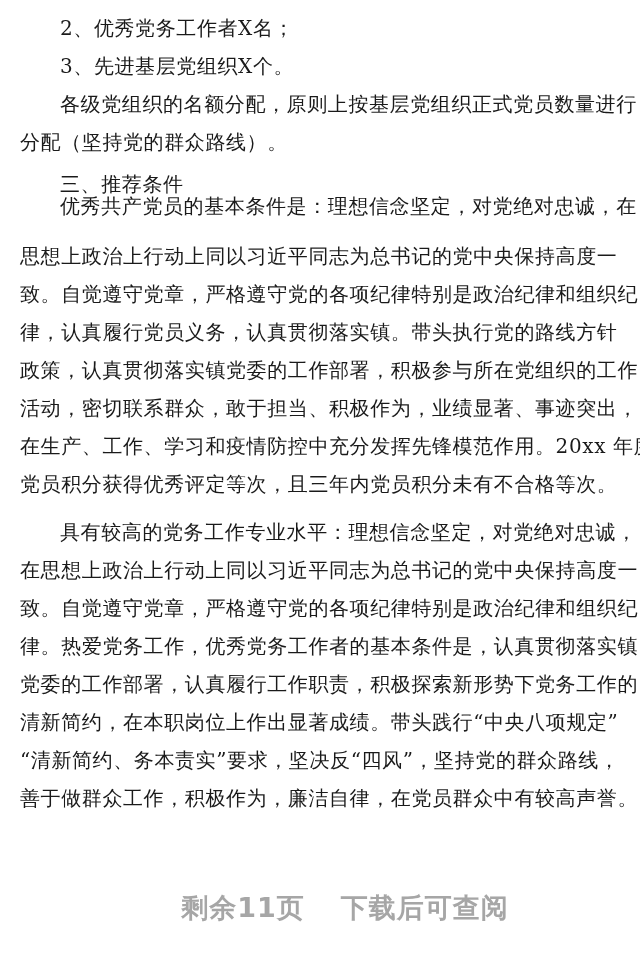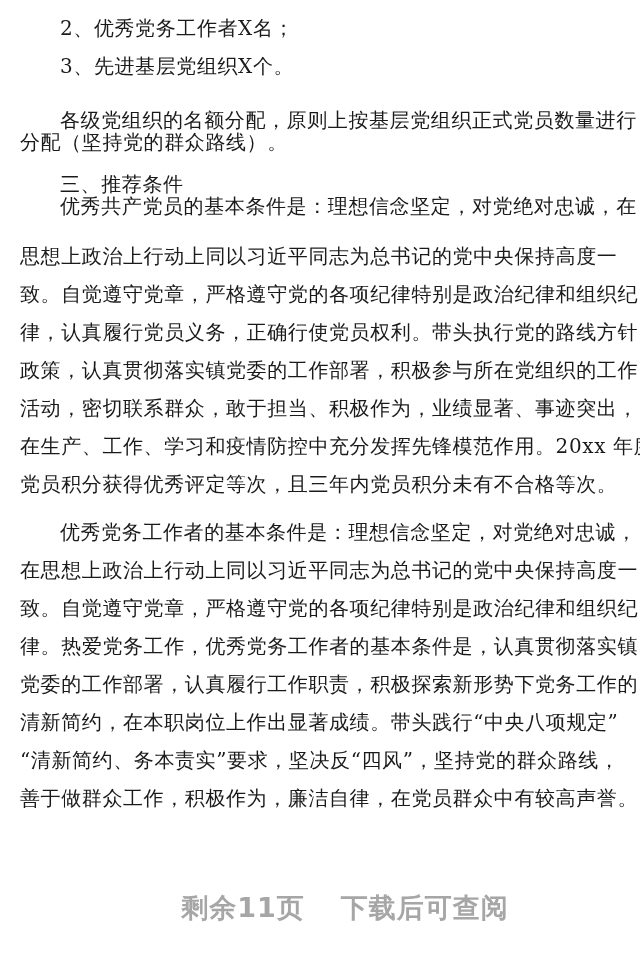--- a/index.html
+++ b/index.html
@@ -53,32 +53,32 @@
     .footer-banner .gap {
       width: 36px;
     }
   </style>
 </head>
 <body>
 
 <div class="page">
   <div class="line indent" style="top:16px">2、优秀党务工作者X名；</div>
   <div class="line indent" style="top:54px">3、先进基层党组织X个。</div>
-  <div class="line indent" style="top:108px">各级党组织的名额分配，原则上按基层党组织正式党员数量进行</div>
+  <div class="line indent" style="top:92px">各级党组织的名额分配，原则上按基层党组织正式党员数量进行</div>
   <div class="line" style="top:130px">分配（坚持党的群众路线）。</div>
   <div class="line indent" style="top:172px">三、推荐条件</div>
   <div class="line indent" style="top:194px">优秀共产党员的基本条件是：理想信念坚定，对党绝对忠诚，在</div>
   <div class="line" style="top:244px">思想上政治上行动上同以习近平同志为总书记的党中央保持高度一</div>
   <div class="line" style="top:282px">致。自觉遵守党章，严格遵守党的各项纪律特别是政治纪律和组织纪</div>
-  <div class="line" style="top:320px">律，认真履行党员义务，正确行使党员权利。带头执行党的路线方针</div>
+  <div class="line" style="top:320px">律，认真履行党员义务，认真贯彻落实镇。带头执行党的路线方针</div>
   <div class="line" style="top:358px">政策，认真贯彻落实镇党委的工作部署，积极参与所在党组织的工作、</div>
   <div class="line" style="top:396px">活动，密切联系群众，敢于担当、积极作为，业绩显著、事迹突出，</div>
   <div class="line" style="top:434px">在生产、工作、学习和疫情防控中充分发挥先锋模范作用。20xx 年度</div>
   <div class="line" style="top:472px">党员积分获得优秀评定等次，且三年内党员积分未有不合格等次。</div>
-  <div class="line indent" style="top:520px">优秀党务工作者的基本条件是：理想信念坚定，对党绝对忠诚，</div>
+  <div class="line indent" style="top:520px">具有较高的党务工作专业水平：理想信念坚定，对党绝对忠诚，</div>
   <div class="line" style="top:558px">在思想上政治上行动上同以习近平同志为总书记的党中央保持高度一</div>
   <div class="line" style="top:596px">致。自觉遵守党章，严格遵守党的各项纪律特别是政治纪律和组织纪</div>
   <div class="line" style="top:634px">律。热爱党务工作，优秀党务工作者的基本条件是，认真贯彻落实镇</div>
   <div class="line" style="top:672px">党委的工作部署，认真履行工作职责，积极探索新形势下党务工作的</div>
   <div class="line" style="top:710px">清新简约，在本职岗位上作出显著成绩。带头践行“中央八项规定”</div>
   <div class="line" style="top:748px">“清新简约、务本责实”要求，坚决反“四风”，坚持党的群众路线，</div>
   <div class="line" style="top:786px">善于做群众工作，积极作为，廉洁自律，在党员群众中有较高声誉。</div>
 </div>
 
 <div class="footer-banner">

